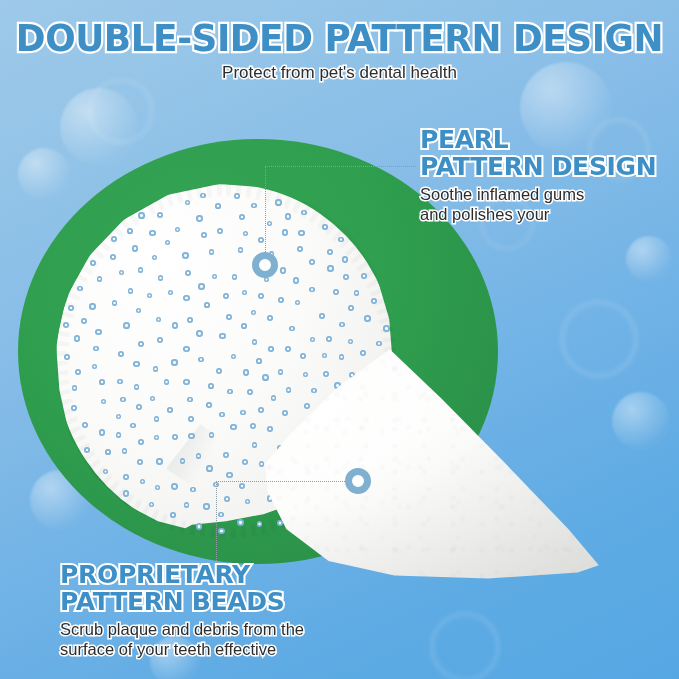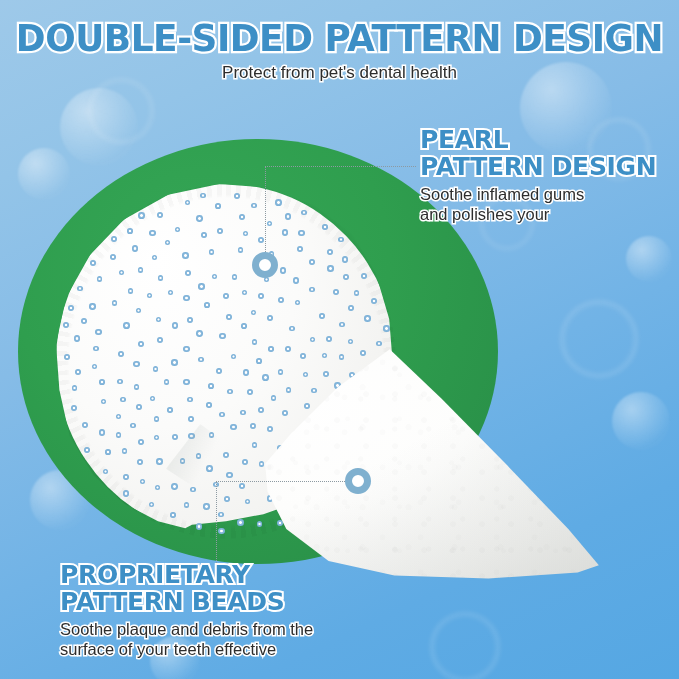--- a/index.html
+++ b/index.html
@@ -536,17 +536,17 @@
   <div class="callout" id="callout-pearl">
     <p class="c-title">PEARL
 PATTERN DESIGN</p>
     <p class="c-body">Soothe inflamed gums
 and polishes your</p>
   </div>
 
   <div class="callout" id="callout-beads">
     <p class="c-title">PROPRIETARY
 PATTERN BEADS</p>
-    <p class="c-body">Soothe plaque and debris from the
+    <p class="c-body">Scrub plaque and debris from the
 surface of your teeth effective</p>
   </div>
 
 </div>
 
 </body></html>

